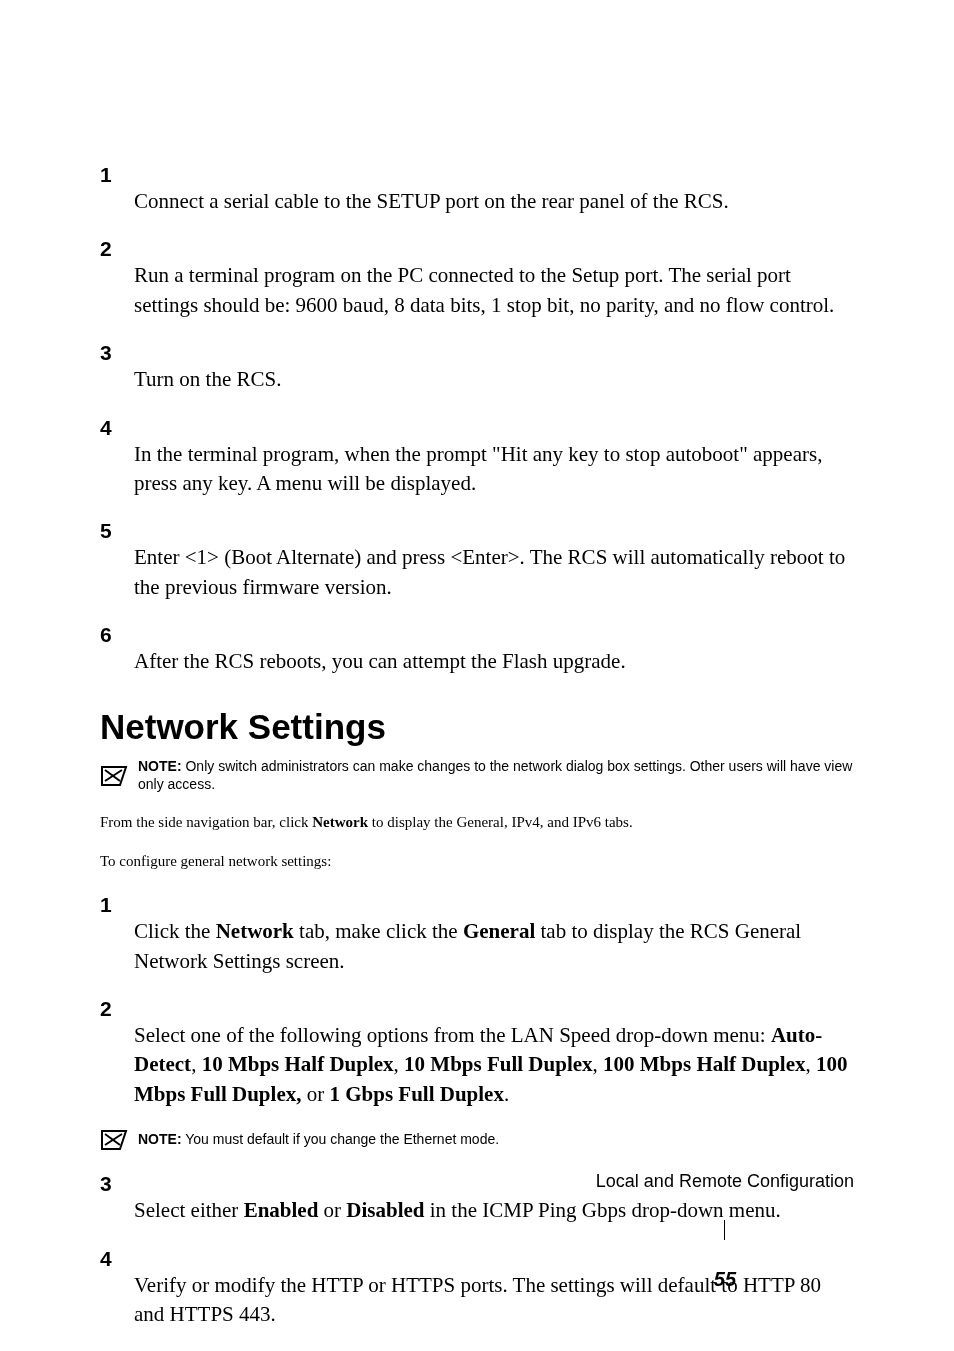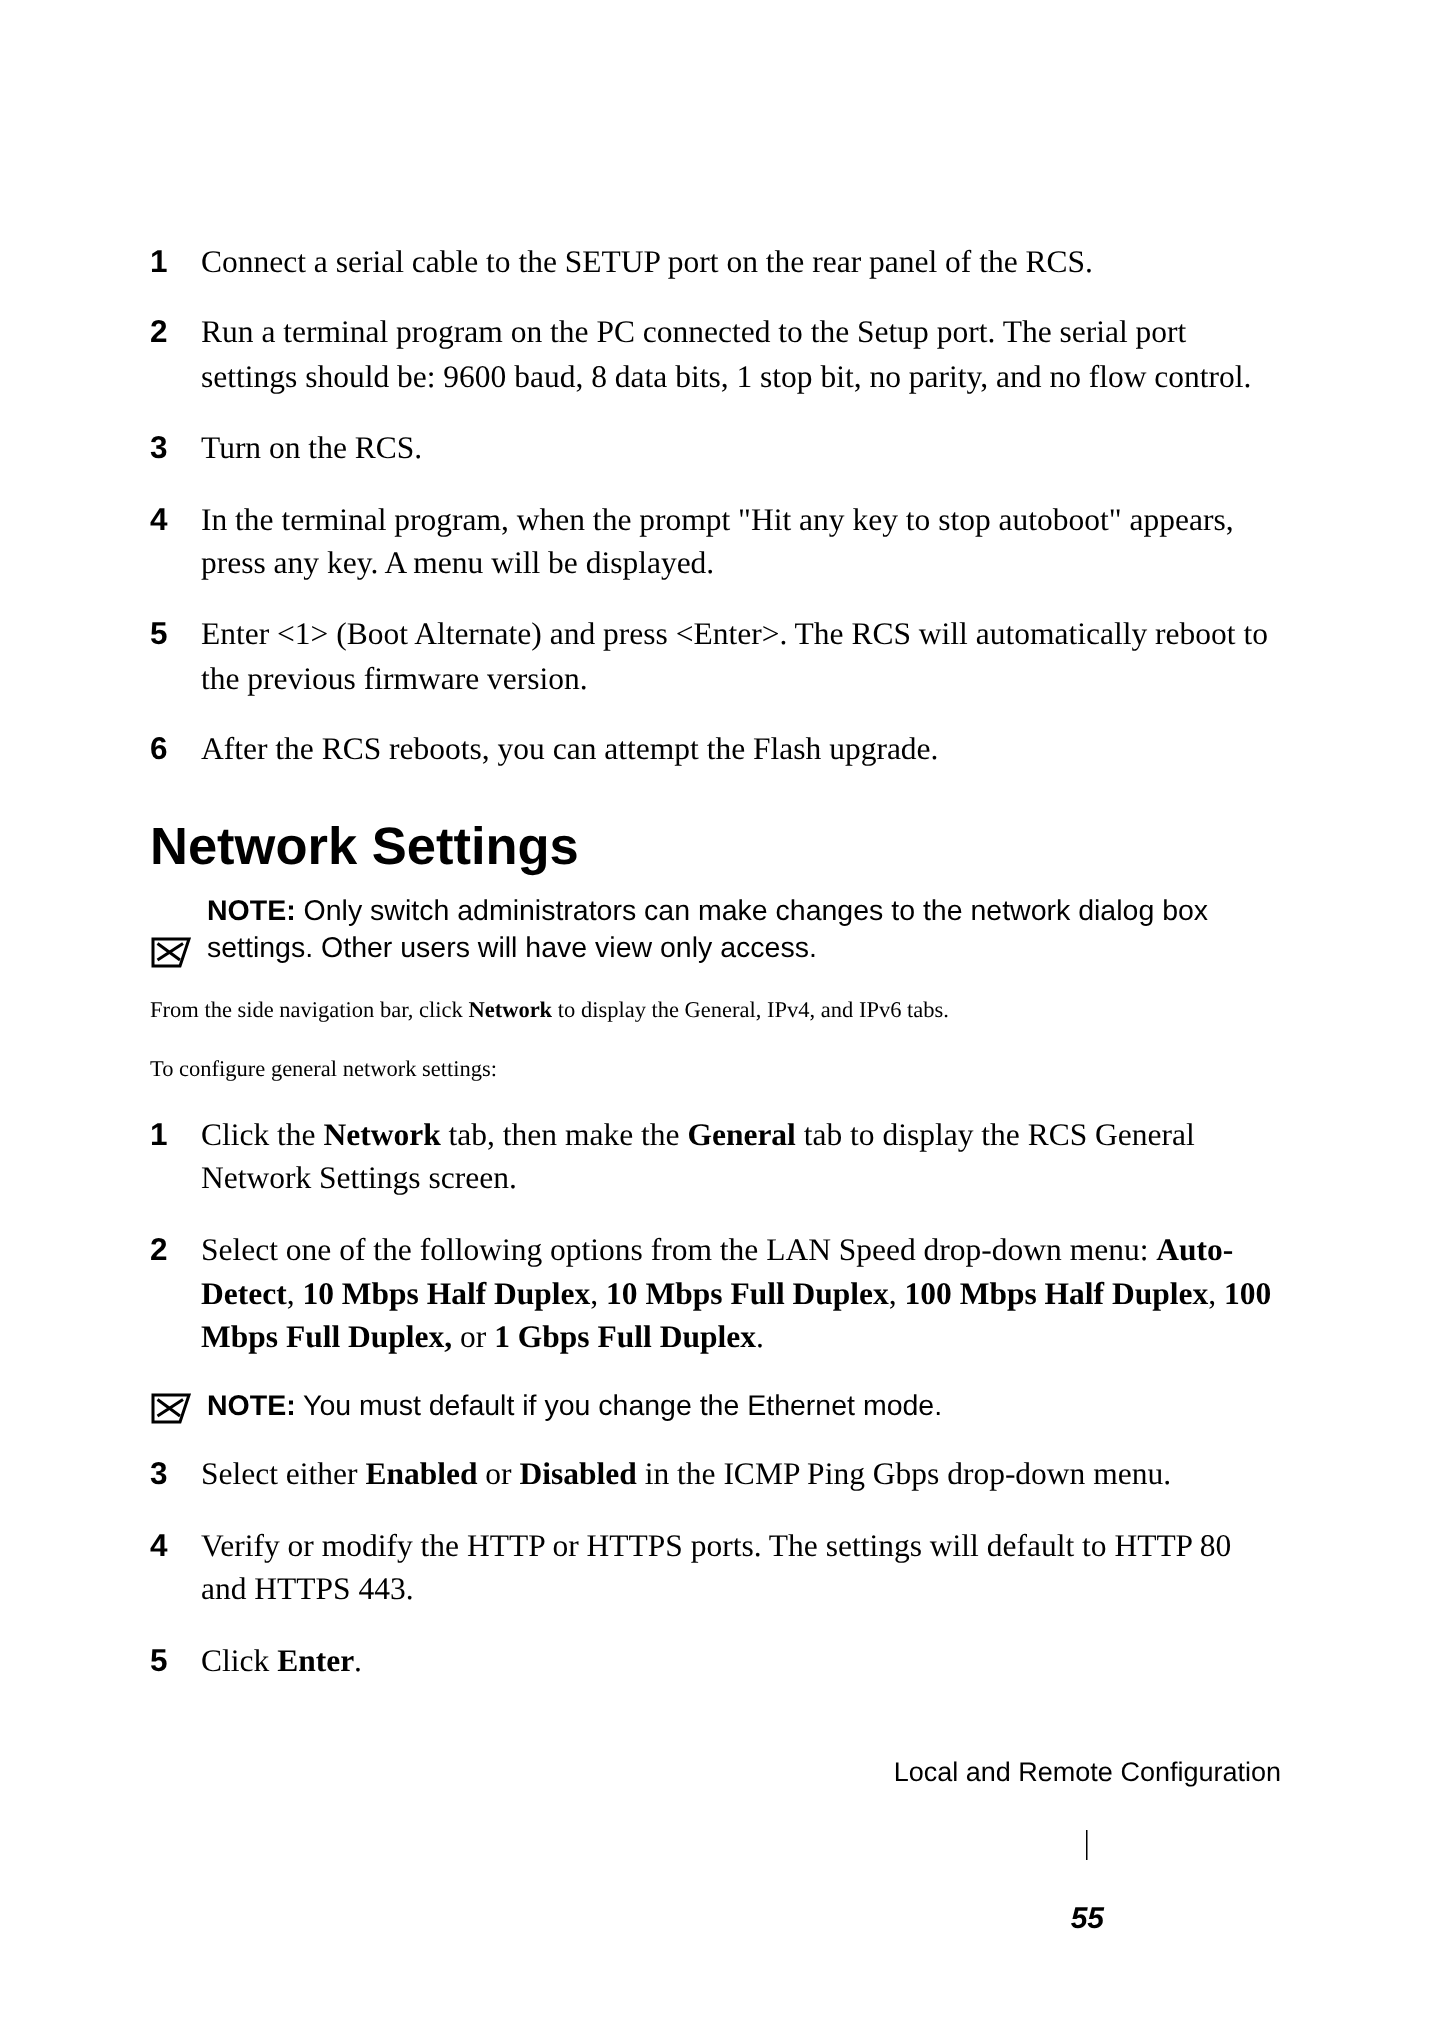--- a/index.html
+++ b/index.html
@@ -19,34 +19,35 @@
       font-size: 21px;
     }
     .ol-num {
       font-family: Arial, Helvetica, sans-serif;
       font-weight: bold;
       width: 34px;
       flex-shrink: 0;
     }
     .ol-text {
       flex: 1;
+      margin-top: 27px;
     }
     h1 {
       font-family: Arial, Helvetica, sans-serif;
       font-weight: 700;
       font-size: 35px;
       margin-top: 30px;
       margin-bottom: 10px;
     }
     .note-block {
       display: flex;
-      align-items: flex-end;
+      align-items: center;
       margin-bottom: 18px;
       font-family: Arial, Helvetica, sans-serif;
-      font-size: 19px;
+      font-size: 14px;
       line-height: 1.35;
     }
     .note-icon {
       width: 28px;
       height: 22px;
       flex-shrink: 0;
       margin-right: 10px;
       margin-top: 2px;
     }
     .note-text { flex: 1; }
@@ -123,21 +124,21 @@
 
 <p class="para">
   <span>From the side navigation bar, click </span><span class="bold">Network</span><span> to display the General, IPv4, and IPv6 tabs.</span>
 </p>
 
 <p class="para">To configure general network settings:</p>
 
 <div class="ol-item">
   <span class="ol-num">1</span>
   <span class="ol-text">
-    <span>Click the </span><span class="bold">Network</span><span> tab, then make the </span><span class="bold">General</span><span> tab to display the RCS General Network Settings screen.</span>
+    <span>Click the </span><span class="bold">Network</span><span> tab, make click the </span><span class="bold">General</span><span> tab to display the RCS General Network Settings screen.</span>
   </span>
 </div>
 
 <div class="ol-item">
   <span class="ol-num">2</span>
   <span class="ol-text">
     <span>Select one of the following options from the LAN Speed drop-down menu: </span><span class="bold">Auto-Detect</span><span>, </span><span class="bold">10 Mbps Half Duplex</span><span>, </span><span class="bold">10 Mbps Full Duplex</span><span>, </span><span class="bold">100 Mbps Half Duplex</span><span>, </span><span class="bold">100 Mbps Full Duplex,</span><span> or </span><span class="bold">1 Gbps Full Duplex</span><span>.</span>
   </span>
 </div>
 

